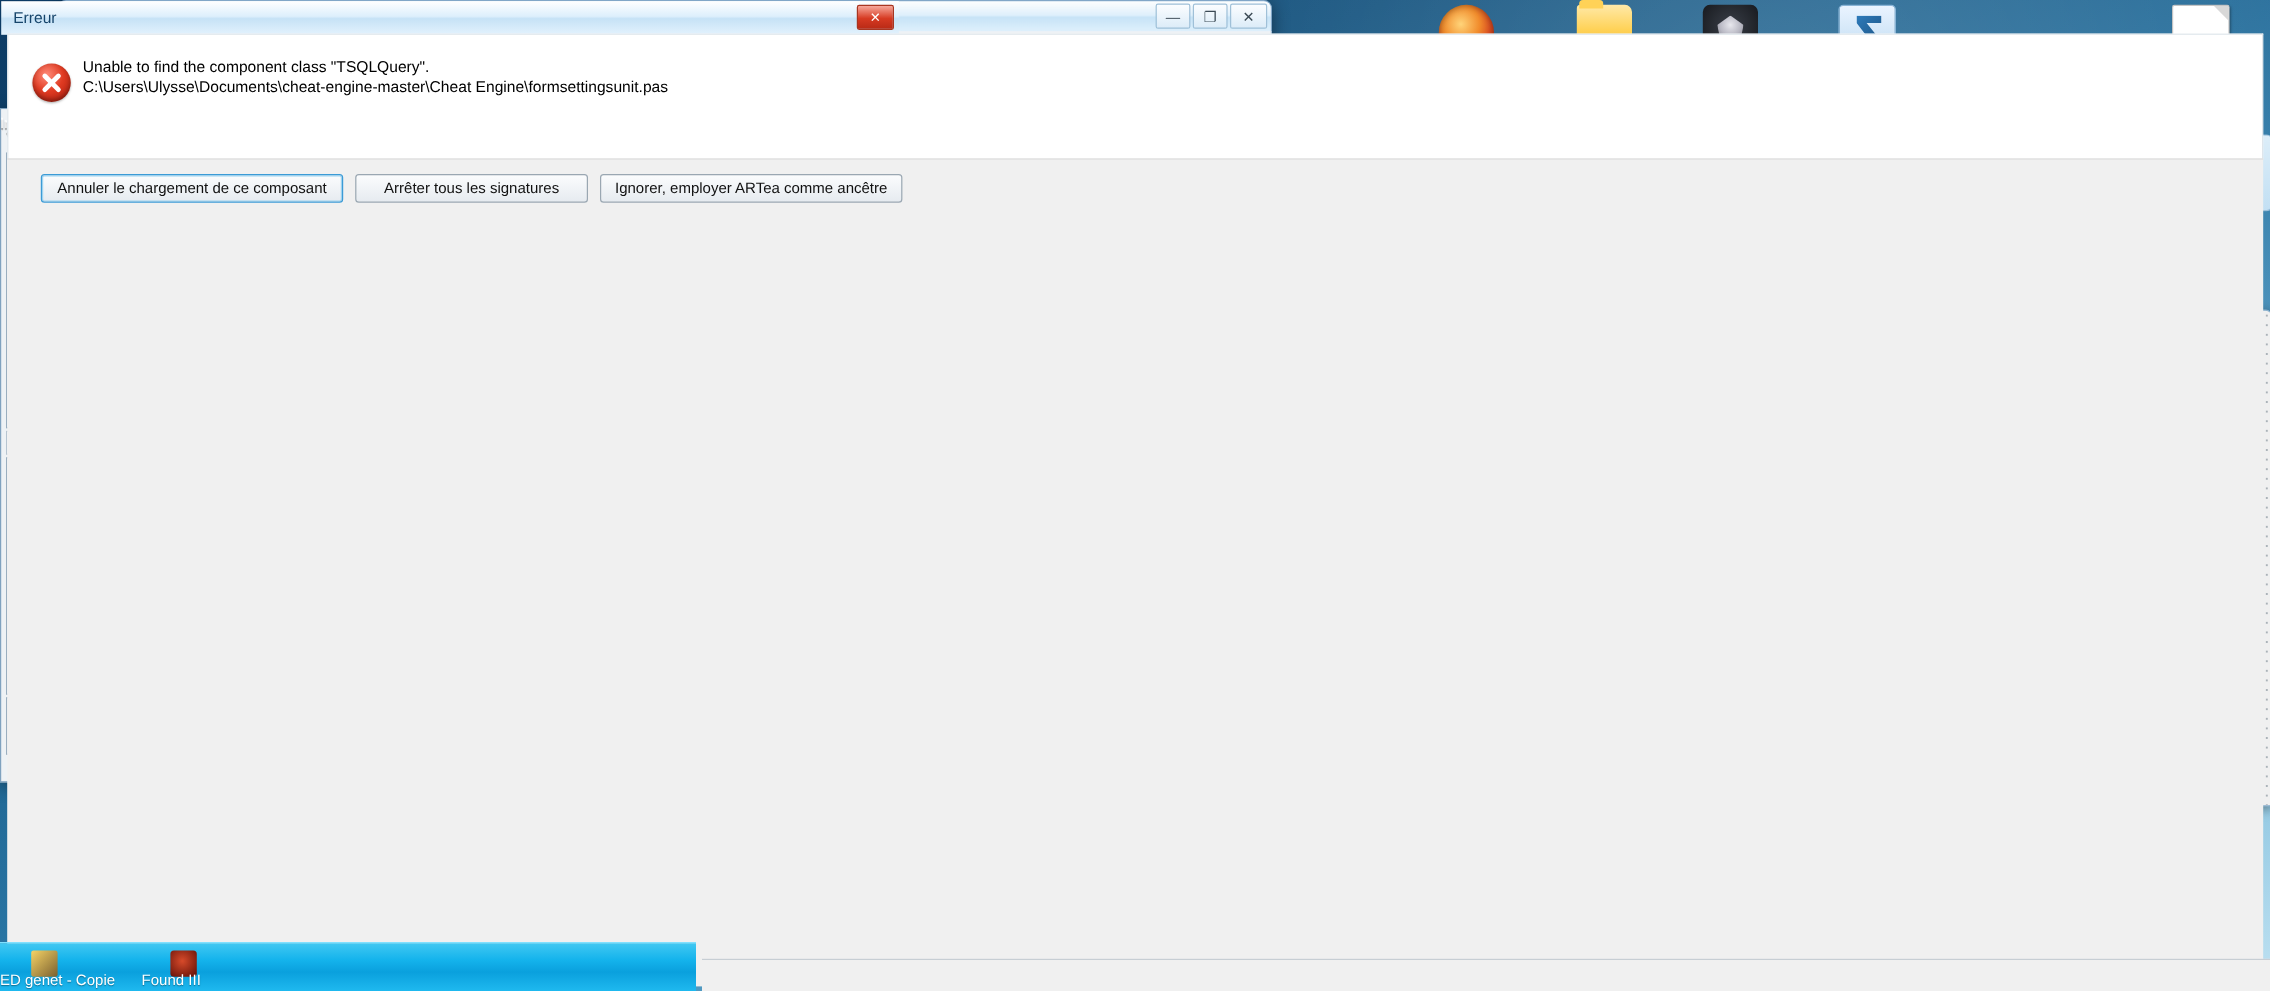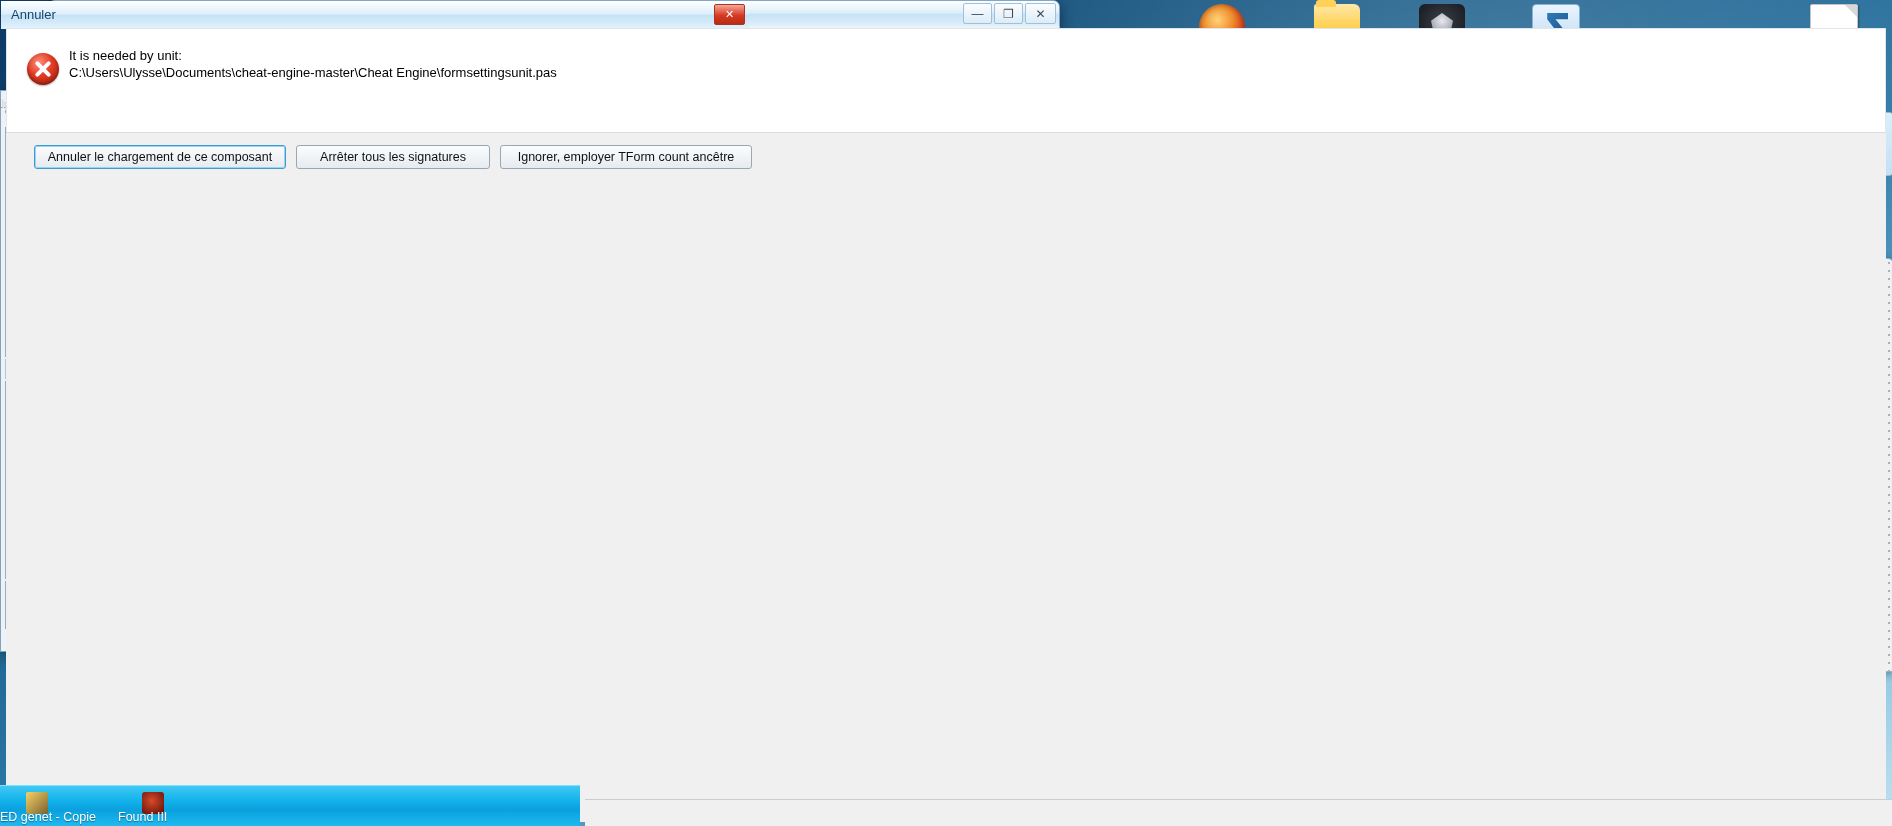--- a/index.html
+++ b/index.html
@@ -498,36 +498,36 @@
   <div class="statusbar">
     <span class="stcell" style="left:0;width:250px;"></span>
     <span class="stcell" style="left:250px;width:200px;"></span>
     <span class="stcell" style="left:450px;width:65px;">INS</span>
     <span class="stcell" style="left:515px;width:360px;border-right:none;"></span>
   </div>
 </div>
 
 <div id="errdlg">
   <div class="tb" style="position:relative;">
-    <span class="ttl abs">Annuler</span>
+    <span class="ttl abs">Erreur</span>
     <span class="btns" style="right:4px;top:3px;">
       <span class="btn close closered">✕</span>
     </span>
   </div>
   <div class="body">
     <span class="err-icon"></span>
     <div class="err-lines">
-      <div>It is needed by unit:</div>
+      <div>Unable to find the component class "TSQLQuery".</div>
       <div>C:\Users\Ulysse\Documents\cheat-engine-master\Cheat Engine\formsettingsunit.pas</div>
     </div>
   </div>
   <div class="foot">
     <span class="dlgbtn focus" style="left:28px;width:252px;">Annuler le chargement de ce composant</span>
     <span class="dlgbtn" style="left:290px;width:194px;">Arrêter tous les signatures</span>
-    <span class="dlgbtn" style="left:494px;width:252px;">Ignorer, employer TForm count ancêtre</span>
+    <span class="dlgbtn" style="left:494px;width:252px;">Ignorer, employer ARTea comme ancêtre</span>
   </div>
 </div>
 
 <div id="taskbar">
   <div class="tbico" style="left:26px;top:6px;background:linear-gradient(135deg,#f6d365,#7a6030);border-radius:2px;"></div>
   <div class="tbitem" style="left:0;">ED genet - Copie</div>
   <div class="tbico" style="left:142px;top:6px;background:radial-gradient(circle at 45% 40%,#d74a2a,#5b0d06);border-radius:3px;"></div>
   <div class="tbitem" style="left:118px;">Found III</div>
 </div>
 <div id="statusband"></div>

